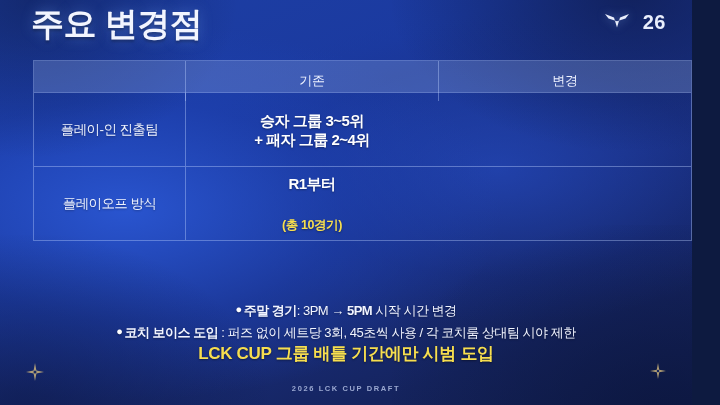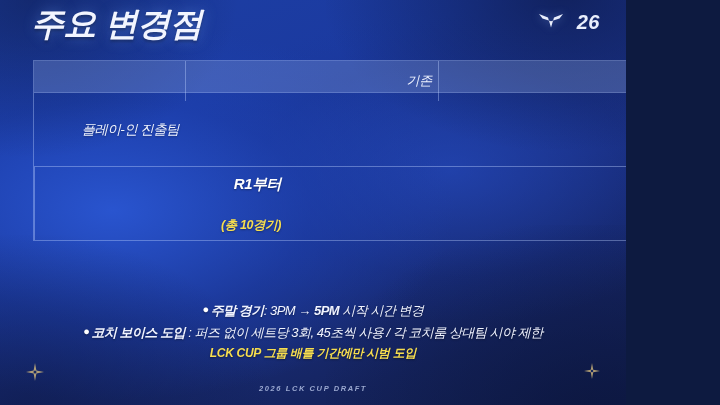--- a/index.html
+++ b/index.html
@@ -2,29 +2,28 @@
 <html lang="ko"><head>
 <meta charset="utf-8">
 <style>
   html, body {
     margin: 0;
     padding: 0;
     background: #0d1a40;
   }
   #stage {
     position: relative;
-    width: 626px;
+    width: 692px;
     height: 405px;
     overflow: hidden;
     font-family: "Liberation Sans", "DejaVu Sans", sans-serif;
     background:
       radial-gradient(ellipse 70% 60% at 18% 52%, rgba(42,86,210,0.95) 0%, rgba(30,66,180,0.55) 45%, rgba(22,48,140,0.0) 78%),
       radial-gradient(ellipse 55% 48% at 72% 42%, rgba(38,78,200,0.55) 0%, rgba(24,52,150,0.22) 55%, rgba(18,40,120,0) 80%),
       linear-gradient(160deg, #1d3fa4 0%, #1b3aa0 28%, #1a2f80 58%, #15245f 82%, #13204f 100%);
-    font-style: italic;
   }
   
   .vig {
     position: absolute;
     pointer-events: none;
   }
   .vig.tl { left:-60px; top:-70px; width:300px; height:230px;
     background: radial-gradient(ellipse at 30% 30%, rgba(12,24,70,0.55) 0%, rgba(12,24,70,0) 70%); }
   .vig.tr { right:-40px; top:-60px; width:340px; height:210px;
     background: radial-gradient(ellipse at 70% 25%, rgba(14,26,74,0.75) 0%, rgba(14,26,74,0) 72%); }
@@ -71,21 +70,21 @@
     border: 1px solid rgba(190,210,255,0.38);
     border-collapse: collapse;
     box-sizing: border-box;
   }
   .trow { display: flex; }
   .trow + .trow { border-top: 1px solid rgba(190,210,255,0.40); }
   .cell {
     box-sizing: border-box;
     display: flex;
     flex-direction: column;
-    align-items: flex-end;
+    align-items: center;
     justify-content: center;
     text-align: center;
     padding: 20px 6px;
   }
   .c0 { width: 151px; }
   .c1 { width: 253px; border-left: 1px solid rgba(190,210,255,0.40); }
   .c2 { width: 253px; border-left: 1px solid rgba(190,210,255,0.40); }
 
   .head-row { background: rgba(150,172,225,0.30); height: 31px; }
   .head-row .cell { height: 31px; justify-content: center; }
@@ -139,21 +138,21 @@
     white-space: nowrap;
   }
   .bullet {
     color: #ffffff;
     font-size: 11px;
     vertical-align: 2px;
     margin-right: 2px;
   }
   .b { font-weight: bold; }
   .note-sub {
-    font-size: 12px;
+    font-size: 17px;
     font-weight: bold;
     color: #f7de4f;
     letter-spacing: -0.3px;
     line-height: 21px;
     text-shadow: 0 1px 2px rgba(0,0,0,0.4);
     white-space: nowrap;
   }
 
   
   .footer {
@@ -203,23 +202,30 @@
       <div class="cell c2">
         <span class="head-txt">변경</span>
       </div>
     </div>
 
 
     <div class="trow body-row">
       <div class="cell c0">
         <span class="row-label">플레이-인 진출팀</span>
       </div>
+      <div class="cell c2">
+        <span class="val">승자 그룹 3~5위</span>
+        <span class="val">+ 패자 그룹 2~4위</span>
+      </div>
     </div>
 
     <div class="trow body-row">
+      <div class="cell c0">
+        <span class="row-label">플레이오프 방식</span>
+      </div>
       <div class="cell c2">
         <span class="val">R1부터</span>
         <span class="val hl-small">(총 10경기)</span>
       </div>
     </div>
 
   </div>
 
   <div class="notes">
     <div class="note-line">

